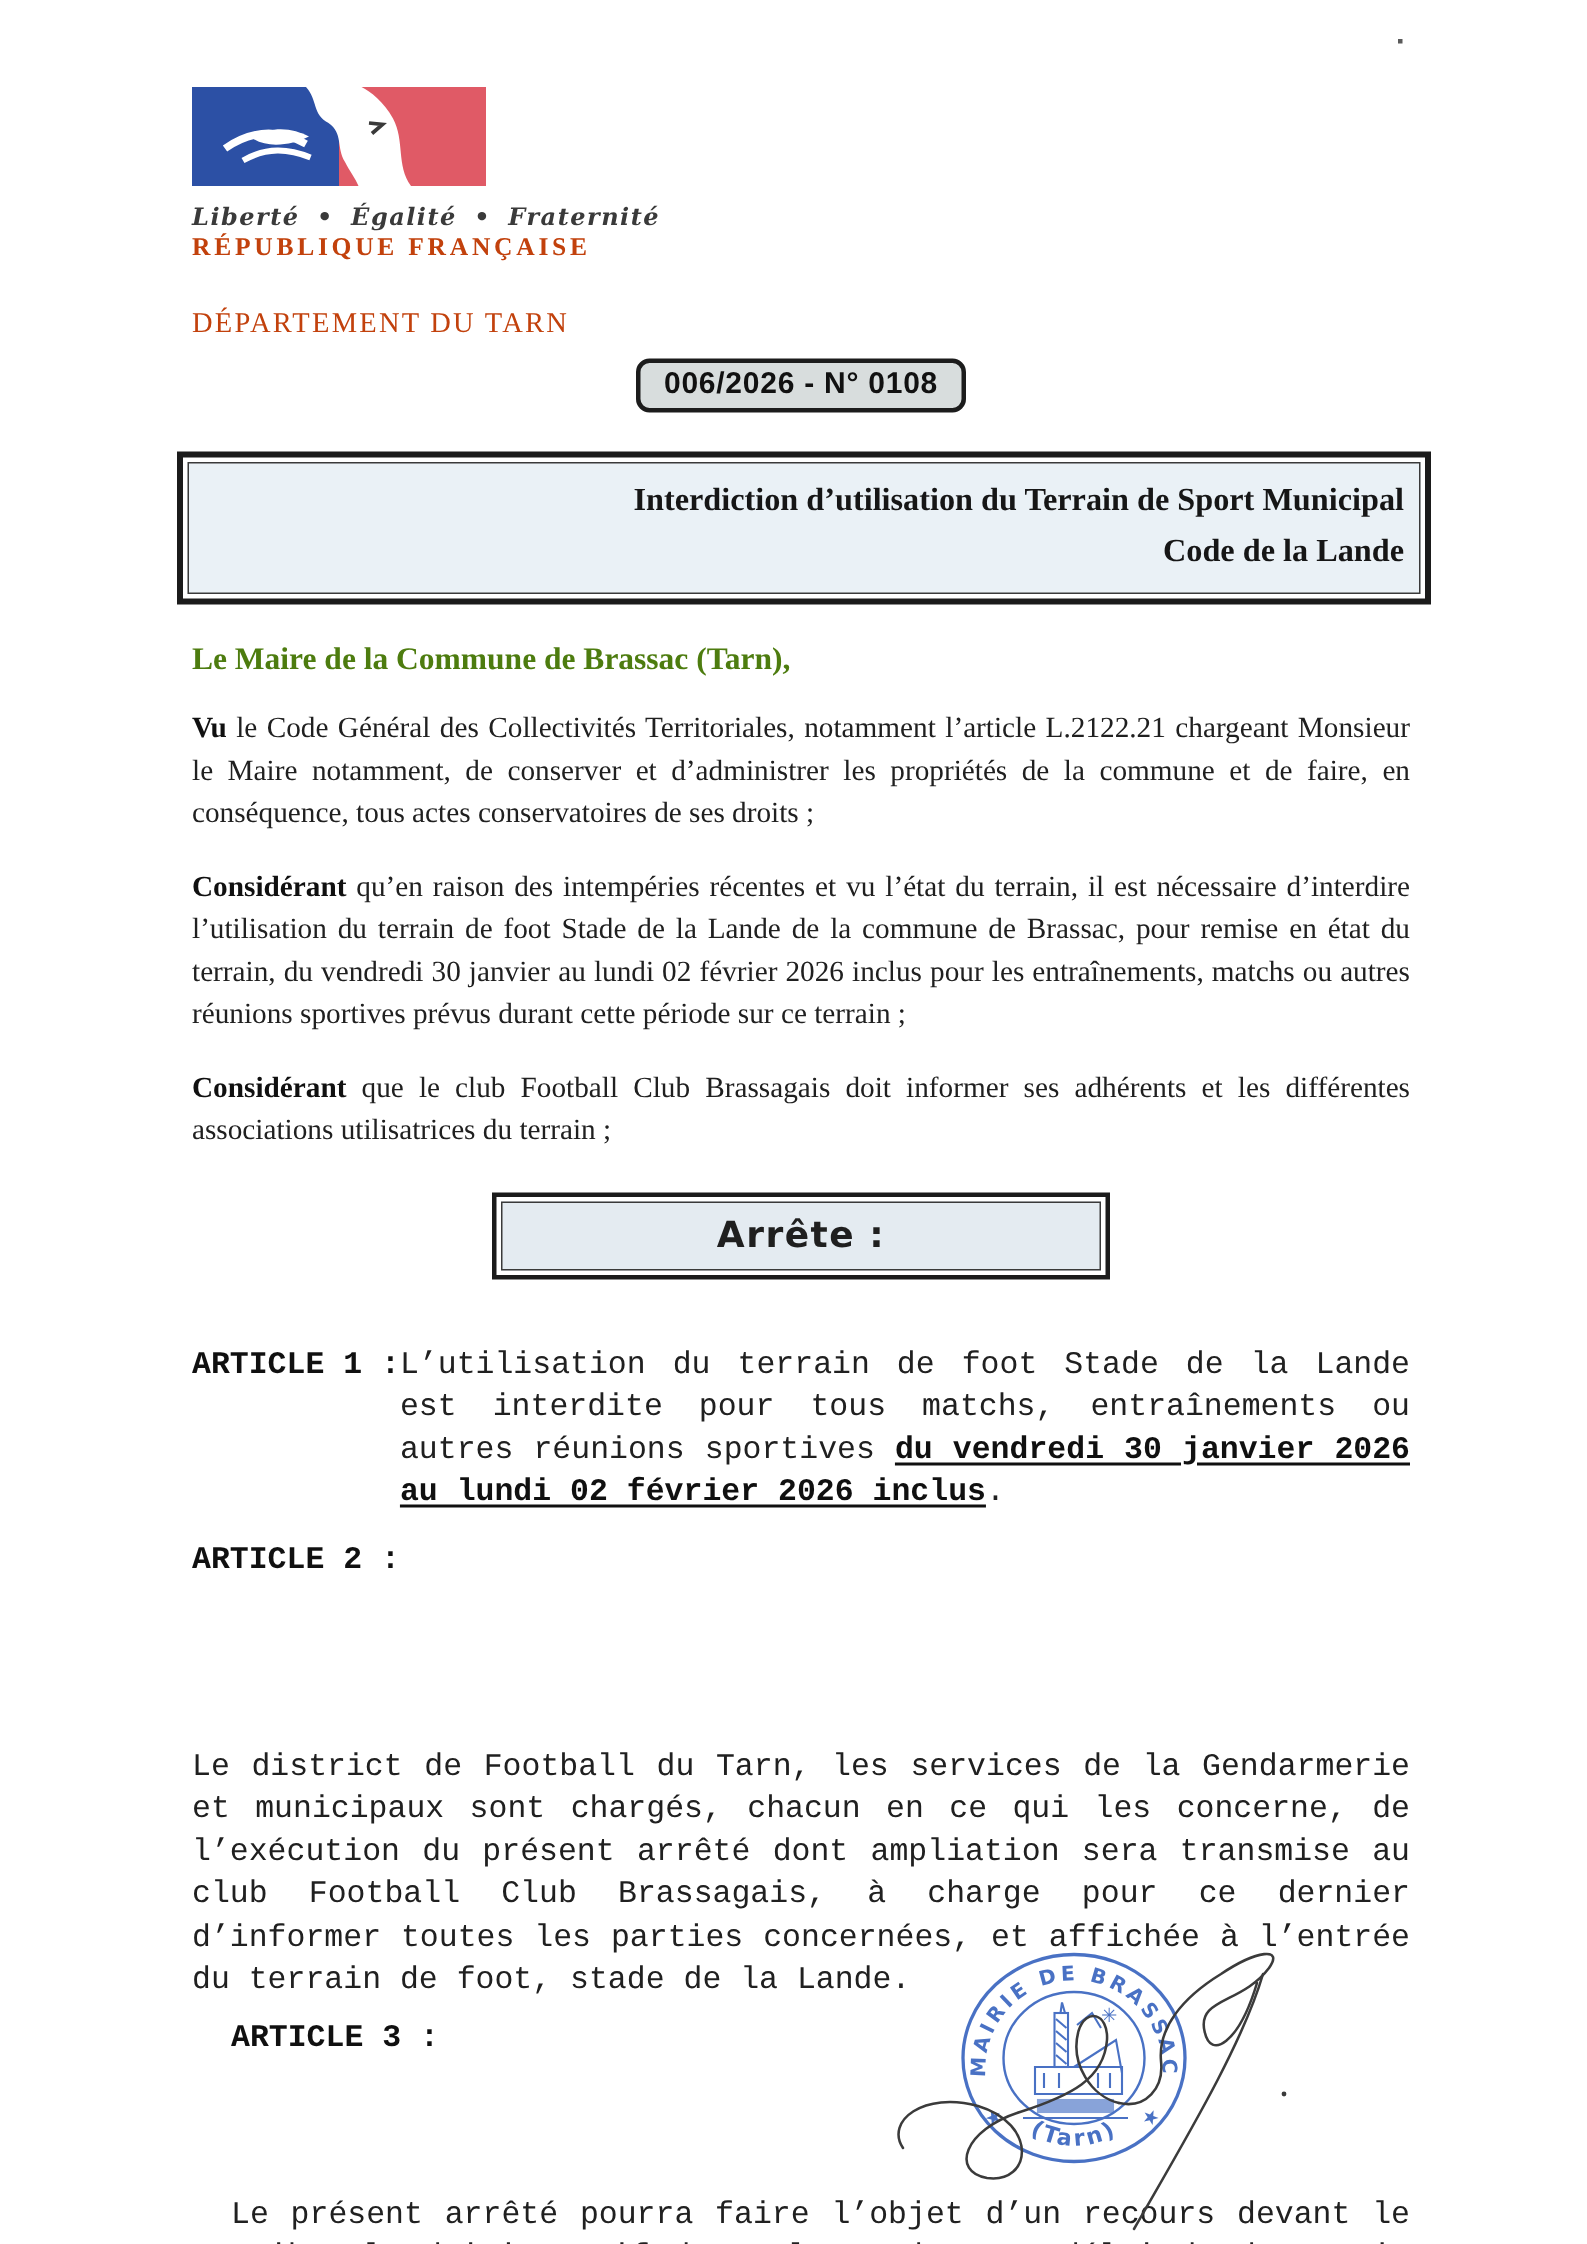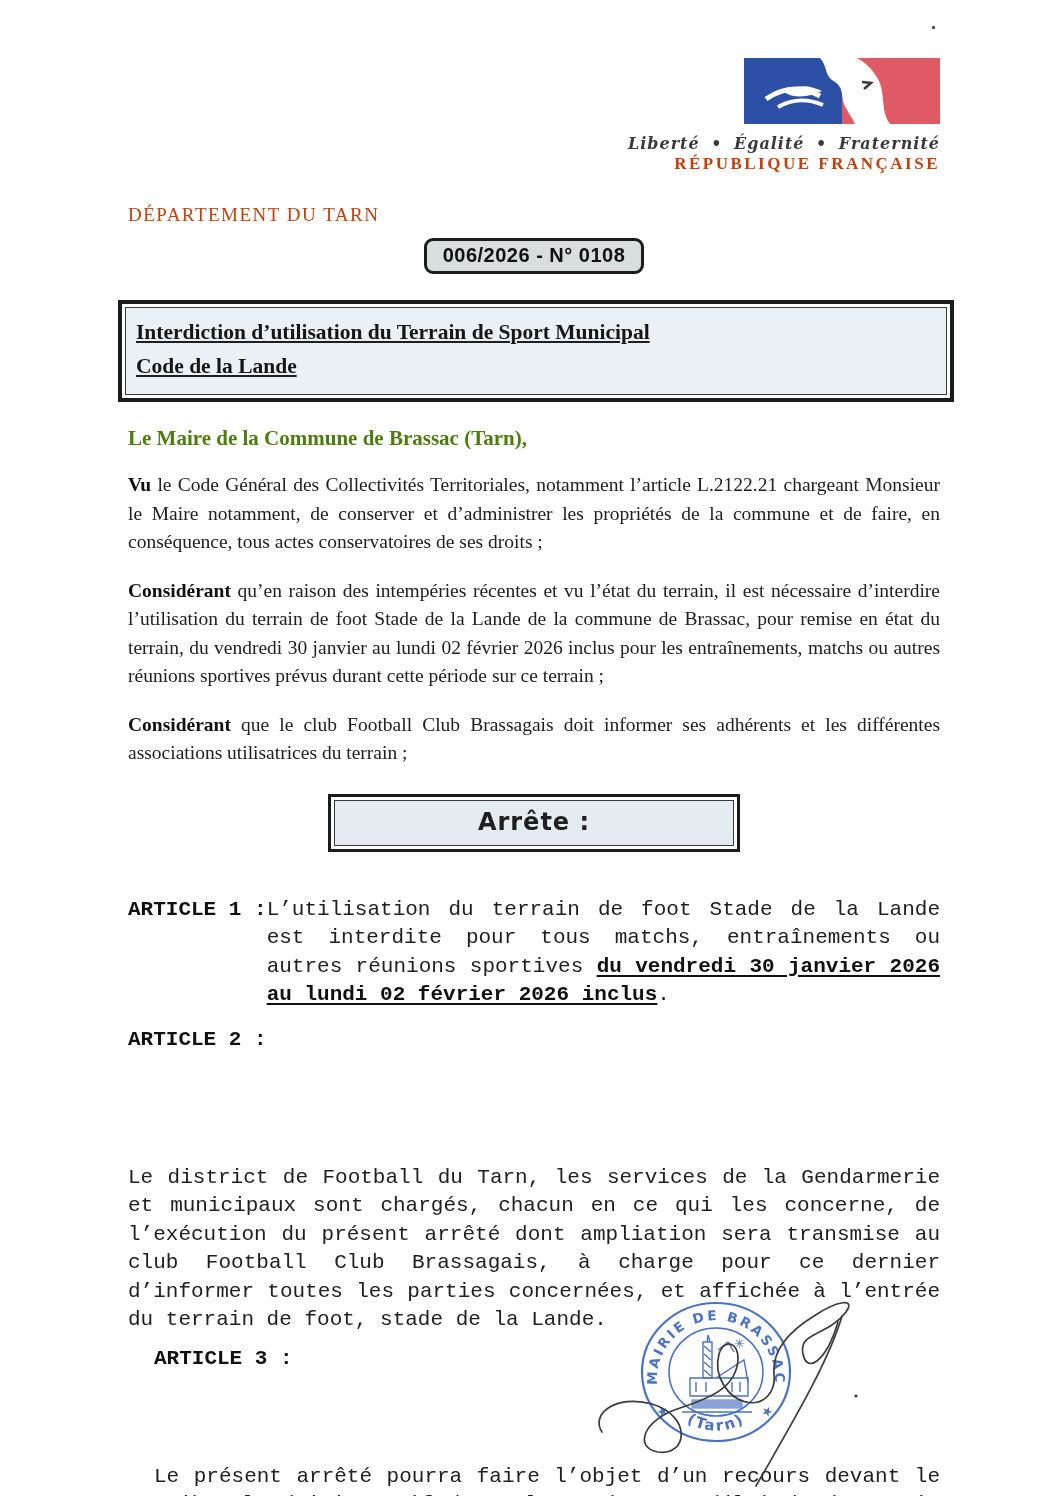--- a/index.html
+++ b/index.html
@@ -10,21 +10,21 @@
     height: 1496px;
     margin: 0 auto;
     background: #ffffff;
     font-family: "Liberation Serif", "DejaVu Serif", serif;
     color: #1e1e1e;
     overflow: hidden;
   }
   .content { padding: 58px 118px 0 128px; }
 
   
-  .logo-block { text-align: right; }
+  .logo-block { text-align: left; }
   .flag-svg { display: inline-block; }
   .motto {
     margin-top: 6px;
     font-family: "DejaVu Serif", serif;
     font-style: italic;
     font-weight: bold;
     font-size: 16px;
     letter-spacing: 1px;
     word-spacing: 5px;
     color: #3a3a3a;
@@ -63,22 +63,21 @@
     padding: 3px;
     background: #ffffff;
   }
   .dbox-inner {
     border: 1px solid #3a3a3a;
   }
   .title-box { margin-top: 26px; margin-left: -10px; margin-right: -14px; }
   .title-box .dbox-inner {
     background: #eaf1f6;
     padding: 7px 10px 11px 10px;
-    text-align: left;
-    text-decoration: underline;
+    text-align: right;
   }
   .title-line {
     font-size: 21.5px;
     font-weight: bold;
     color: #161616;
     line-height: 34px;
   }
   .arrete-wrap { margin-top: 26px; margin-bottom: 0; text-align: center; }
   .arrete-box { display: inline-block; width: 412px; text-align: center; }
   .arrete-box .dbox-outer { border-width: 3px; }

